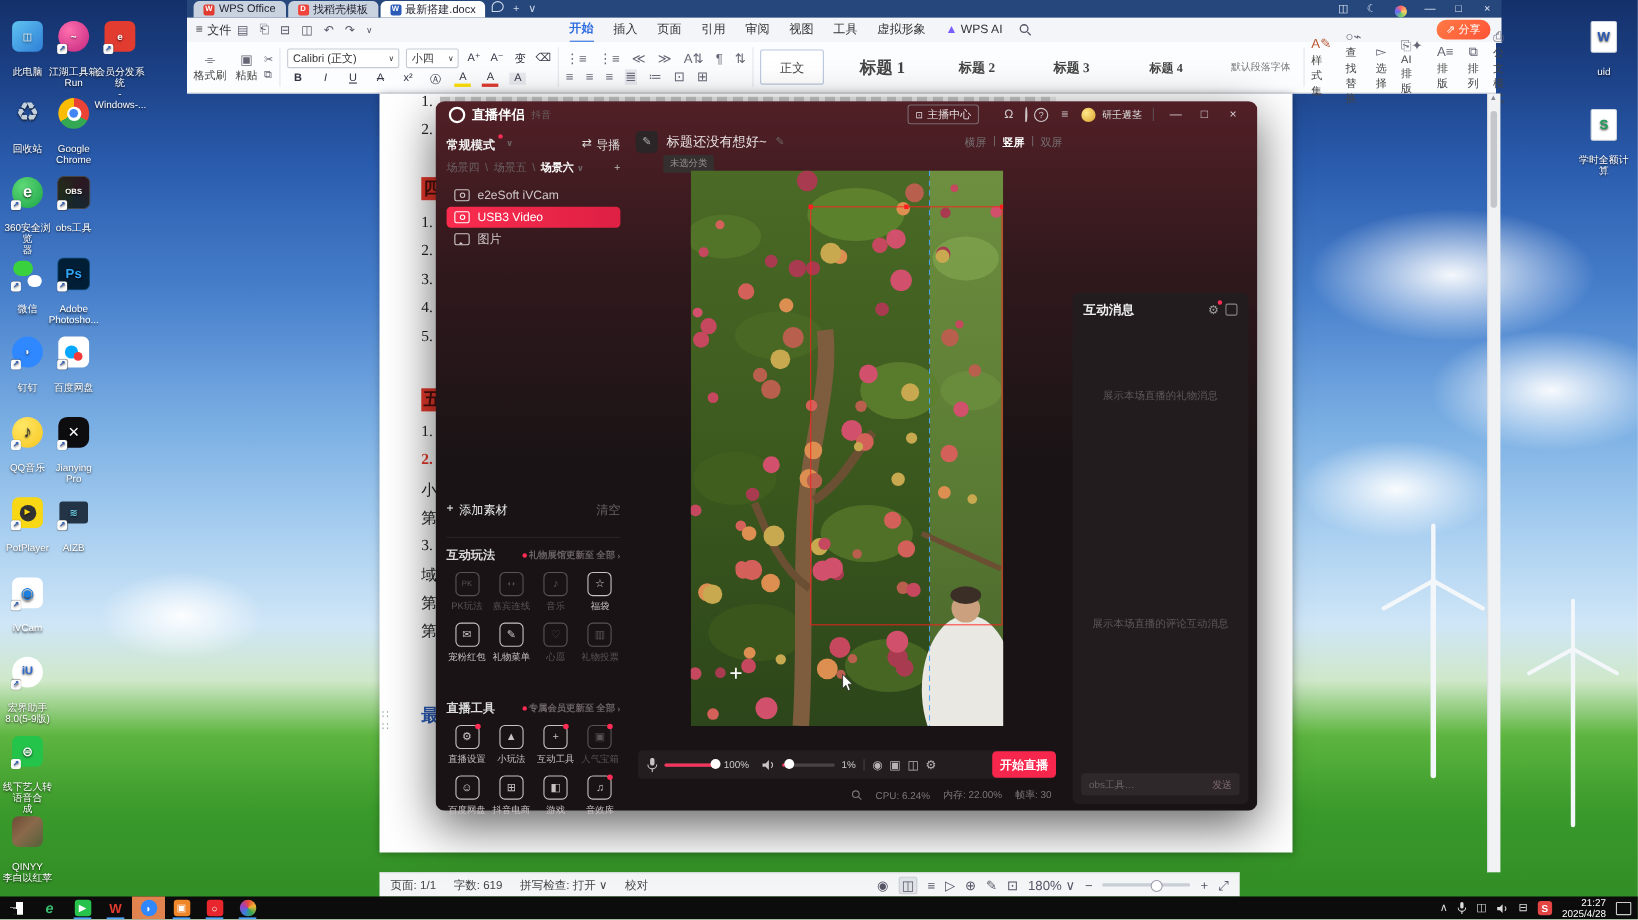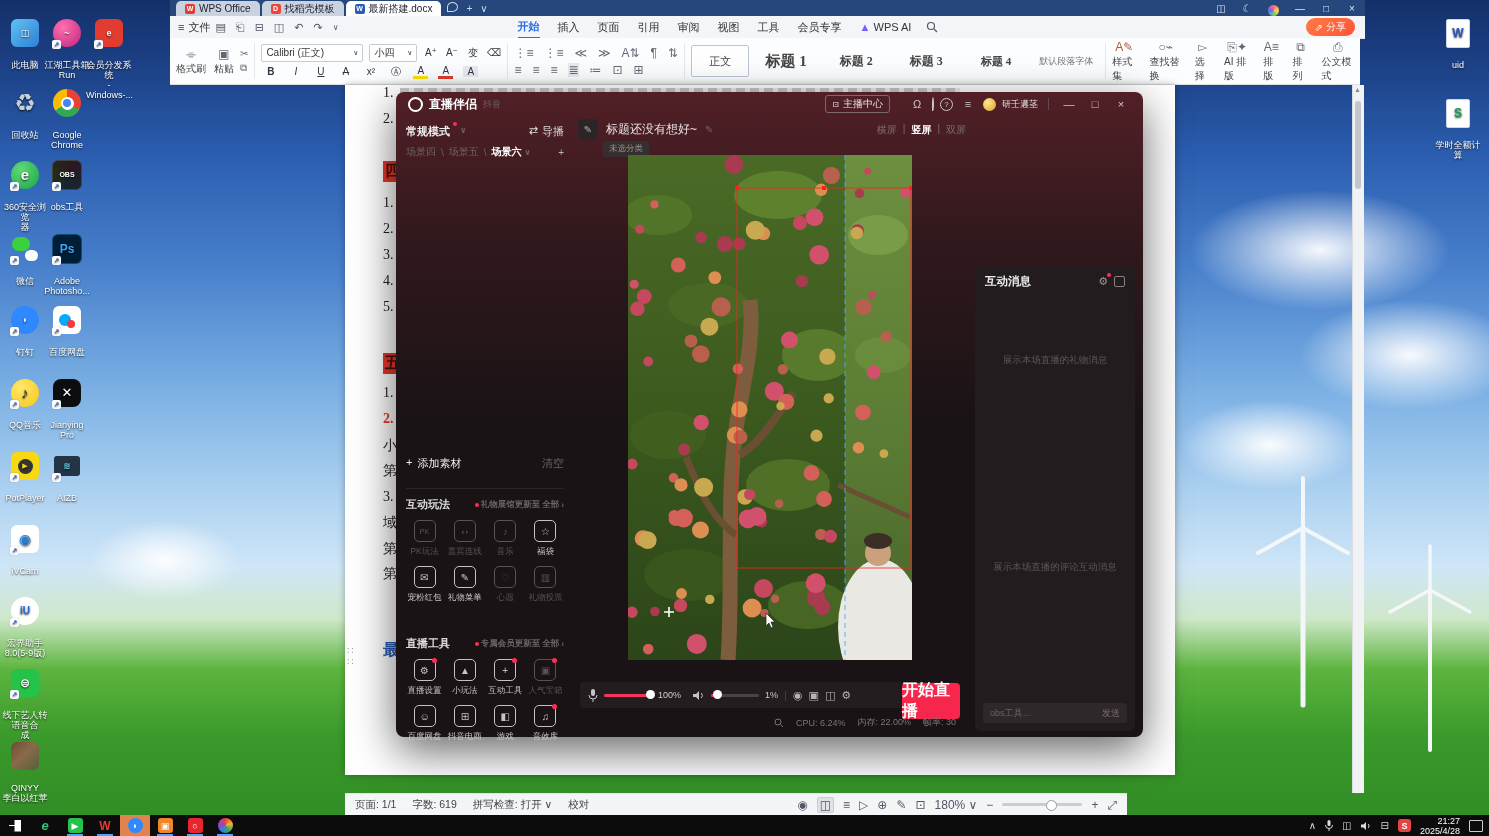--- a/index.html
+++ b/index.html
@@ -89,22 +89,22 @@
   .ttl{position:absolute;left:182px;top:27px;display:flex;align-items:center;gap:8px}
   .editbox{width:20px;height:20px;background:#2c2527;border-radius:4px;display:flex;align-items:center;justify-content:center;color:#aaa;font-size:10px}
   .cat{position:absolute;left:207px;top:49px;background:#35302f;color:#97918f;font-size:8.5px;padding:2px 6px;border-radius:2px}
   .modes{position:absolute;left:440px;top:31px;width:130px;display:flex;justify-content:flex-end;gap:6px;color:#766e70;font-size:10px}
   .modes .on{color:#fff;font-weight:bold}
   .ctrlbar{position:absolute;left:184px;top:590px;width:378px;height:26px;background:#241d1f;border-radius:4px;display:flex;align-items:center;padding:0 8px;box-sizing:border-box;gap:6px}
   .track{position:relative;height:3px;background:#4a4345;border-radius:2px}
   .fillr{position:absolute;left:0;top:0;height:3px;background:#f5365c;border-radius:2px}
   .knob{position:absolute;top:-3.5px;width:9px;height:9px;border-radius:50%;background:#fff}
   .cbi{color:#b9b2b4;font-size:11px}
-  .startbtn{position:absolute;left:506px;top:591px;width:58px;height:36px;background:#f7264d;border-radius:4px;color:#fff;
-            font-weight:bold;font-size:16px;display:flex;align-items:center;justify-content:center}
+  .startbtn{position:absolute;left:506px;top:591px;width:58px;height:24px;background:#f7264d;border-radius:4px;color:#fff;
+            font-weight:bold;font-size:11px;display:flex;align-items:center;justify-content:center}
   .stats{position:absolute;left:184px;top:624px;width:376px;text-align:right;font-size:9px;color:#7d7577;display:flex;justify-content:flex-end;gap:12px;align-items:center}
   
   .card{position:absolute;left:579px;width:160px;border-radius:6px;box-sizing:border-box;padding:8px 10px}
   .chead{display:flex;align-items:center;font-size:11.5px;color:#eee;font-weight:bold}
   .popico{width:9px;height:9px;border:1.2px solid #8a8183;border-radius:2px;margin-left:6px}
   .empty{position:absolute;left:0;right:0;text-align:center;font-size:9.5px}
   .msgin{position:absolute;left:8px;right:8px;bottom:8px;height:20px;background:#2f282a;border-radius:3px;display:flex;align-items:center;padding:0 7px;justify-content:space-between;font-size:9px;color:#6a6264}
   
   .tb{position:absolute;left:0;top:815px;width:1489px;height:21px;background:#0c0c0c;display:flex;align-items:center;z-index:40}
   .tbic{width:30px;height:21px;display:flex;align-items:center;justify-content:center;position:relative}
@@ -268,21 +268,21 @@
     <span class="qk">↷</span>
     <span class="qk" style="font-size:8px">∨</span>
     <span style="width:165px"></span>
     <span class="mtab active">开始</span>
     <span class="mtab">插入</span>
     <span class="mtab">页面</span>
     <span class="mtab">引用</span>
     <span class="mtab">审阅</span>
     <span class="mtab">视图</span>
     <span class="mtab">工具</span>
-    <span class="mtab">会员专享</span>
+    <span class="mtab">虚拟形象</span>
     <span class="mtab"><span style="color:#7a5cff">▲</span> <span>WPS AI</span></span>
     <svg width="12" height="12" viewBox="0 0 12 12" style="margin-left:6px">
         <circle cx="5" cy="5" r="3.5" fill="none" stroke="#556" stroke-width="1.2"></circle>
         <line x1="8" y1="8" x2="11" y2="11" stroke="#556" stroke-width="1.2"></line>
       </svg>
     <span class="sharepill">
         <span>⇗</span>
         <span>分享</span>
       </span>
   </div>
@@ -347,21 +347,21 @@
         <span class="rico">≡</span>
         <span class="rico">≡</span>
         <span class="rico">≡</span>
         <span class="rico" style="background:#e8eaef">≣</span>
         <span class="rico">≔</span>
         <span class="rico">⊡</span>
         <span class="rico">⊞</span>
       </div>
     </div>
     <div class="vd"></div>
-    <div class="rrow" style="gap:4px">
+    <div class="rrow" style="gap:20px">
       <span class="stybox" style="font-size:11px">
           <span>正文</span>
         </span>
       <span class="styl" style="font-size:15px"><span>标题 1</span></span>
       <span class="styl" style="font-size:12px"><span>标题 2</span></span>
       <span class="styl" style="font-size:12px"><span>标题 3</span></span>
       <span class="styl" style="font-size:11px"><span>标题 4</span></span>
       <span class="styl" style="font-size:9px;color:#777;font-weight:normal"><span>默认段落字体</span></span>
     </div>
     <div class="vd"></div>
@@ -483,20 +483,34 @@
             <span>导播</span>
           </span>
       </div>
       <div class="lprow" style="height:16px;margin-top:4px;font-size:10px;justify-content:flex-start;gap:5px">
         <span class="dim">场景四</span>
           <span class="dim">\</span>
         <span class="dim">场景五</span>
           <span class="dim">\</span>
         <span style="color:#fff;font-weight:bold"><span>场景六</span> <span class="dim" style="font-size:8px">∨</span></span>
         <span style="margin-left:auto;color:#bbb">+</span>
+      </div>
+      <div style="margin-top:8px">
+        <div class="srcrow">
+            <span class="camico"></span>
+            <span>e2eSoft iVCam</span>
+          </div>
+        <div class="srcrow selected">
+            <span class="camico"></span>
+            <span>USB3 Video</span>
+          </div>
+        <div class="srcrow">
+            <span class="imgico"></span>
+            <span>图片</span>
+          </div>
       </div>
       <div class="lprow" style="position:absolute;left:0;top:332px;width:158px;height:18px">
         <span style="color:#eee;display:flex;gap:5px">
             <span>+</span>
             <span>添加素材</span>
           </span>
         <span class="dim">清空</span>
       </div>
 
       <div style="position:absolute;left:0;top:366px;width:158px;border-top:1px solid #2c2527;padding-top:8px">

